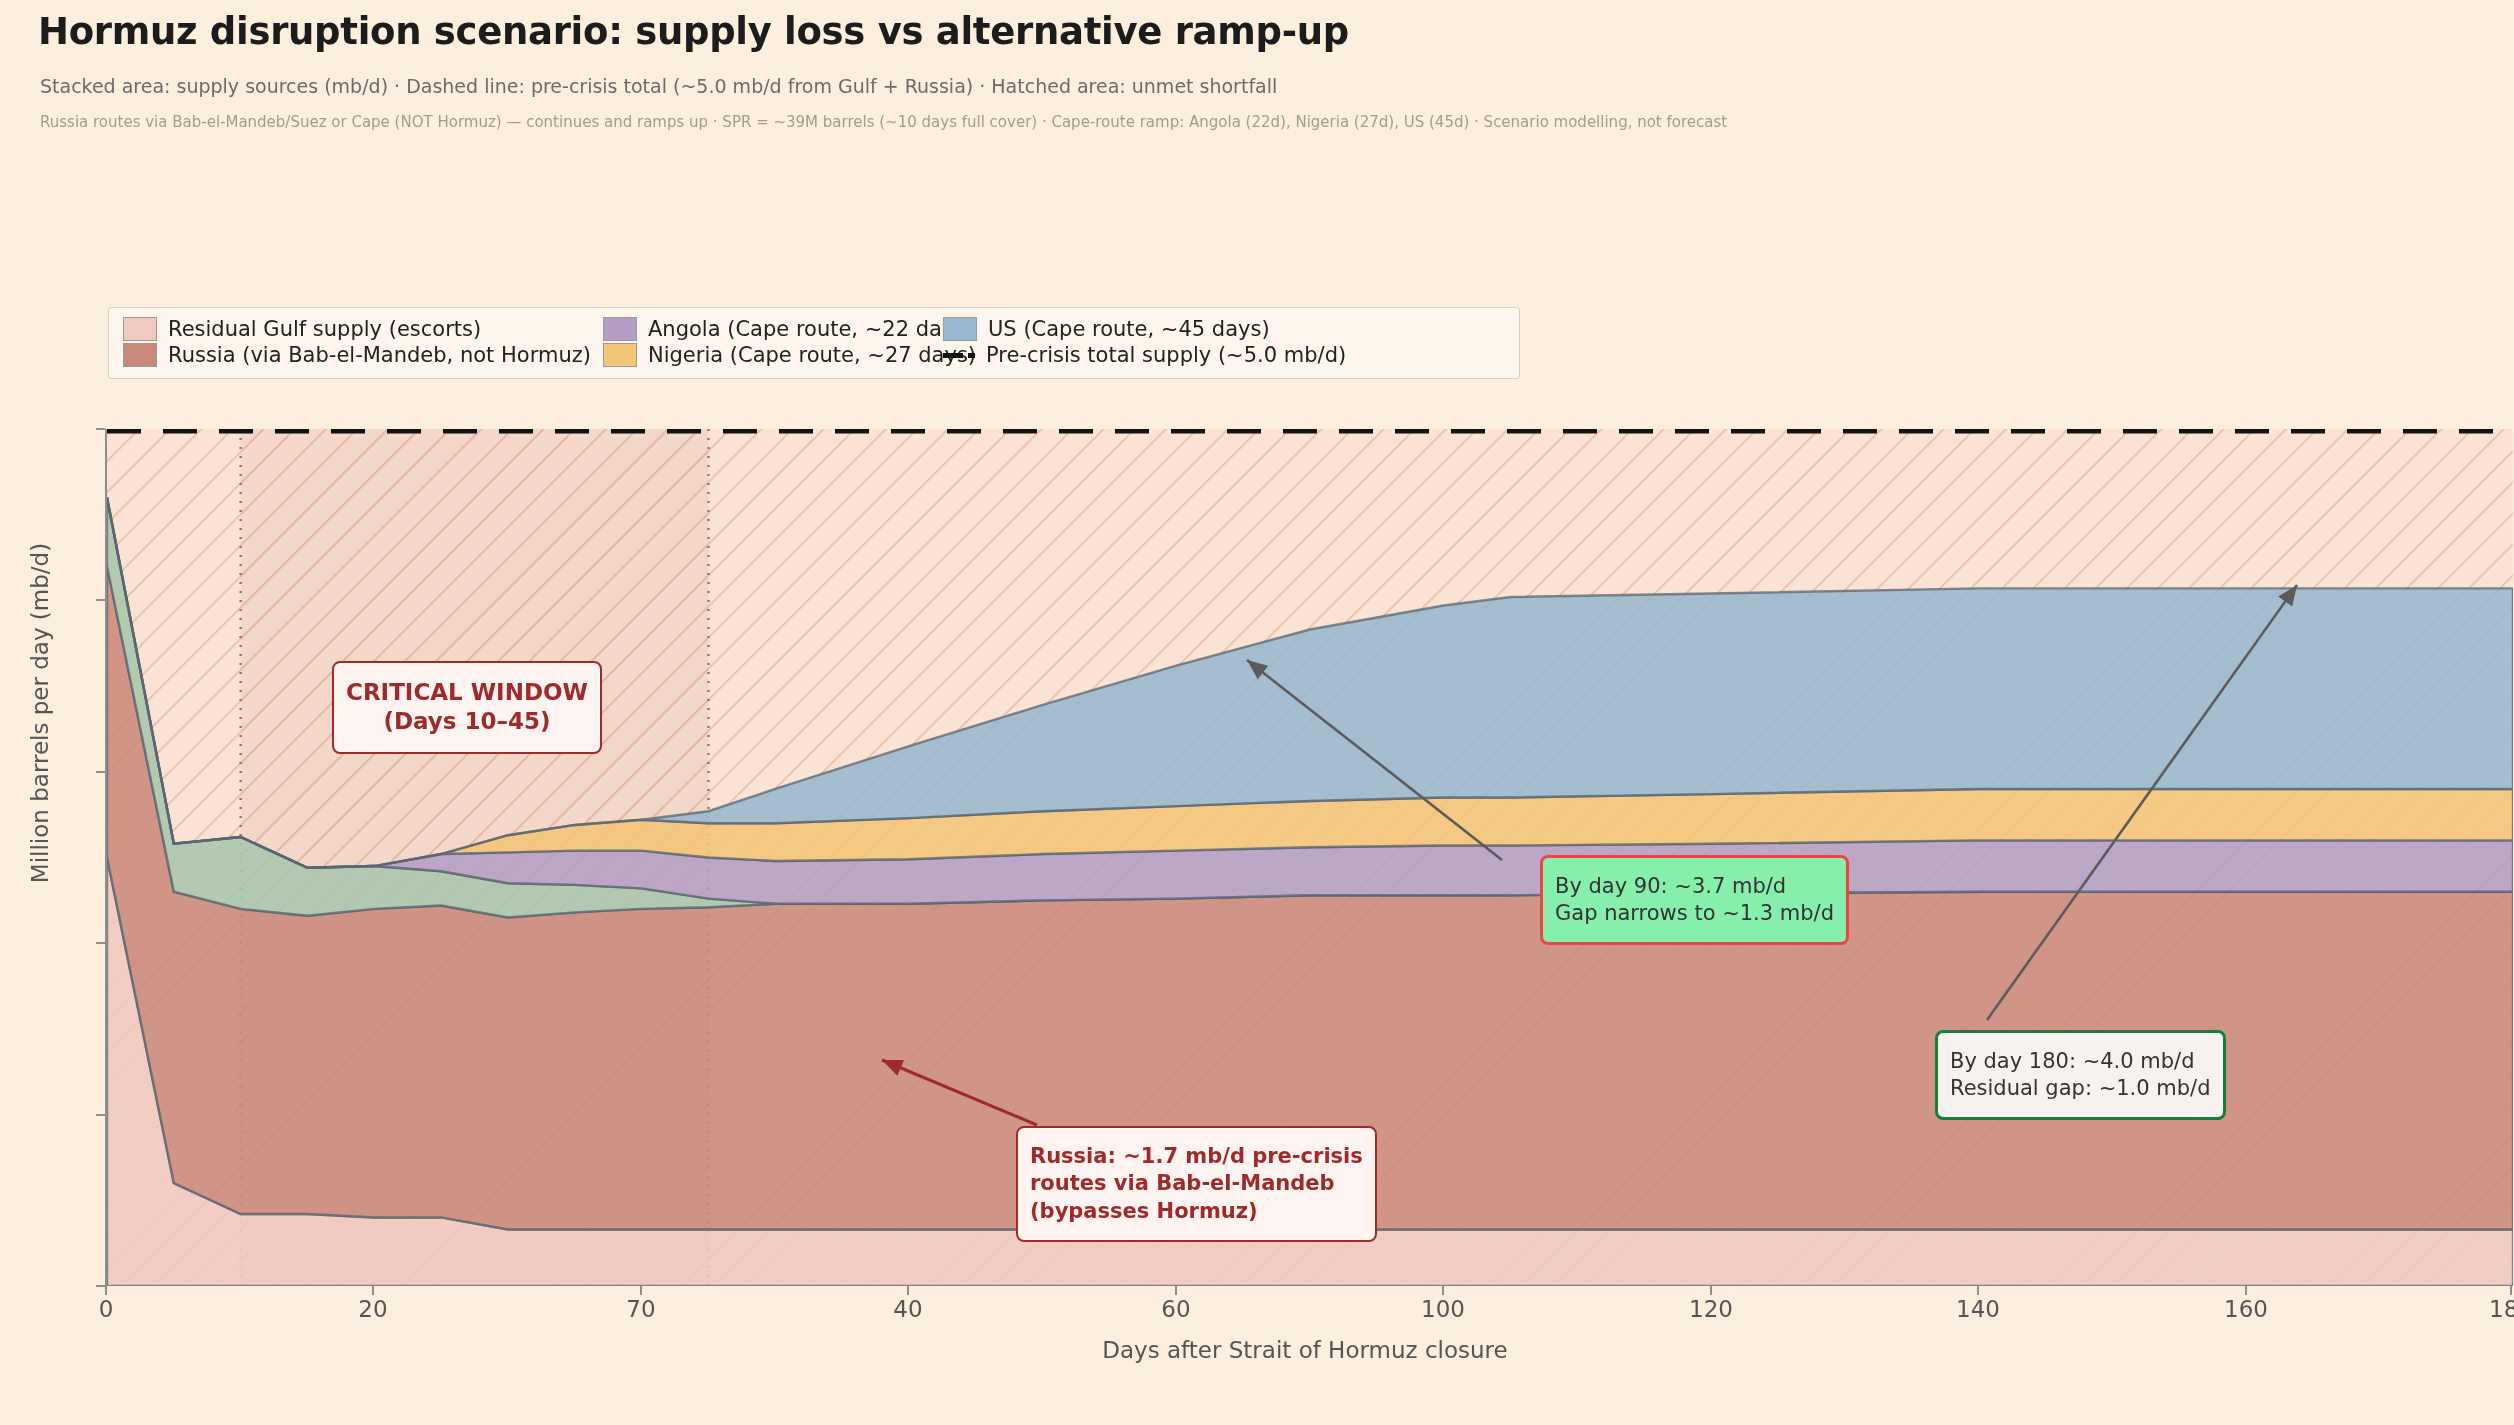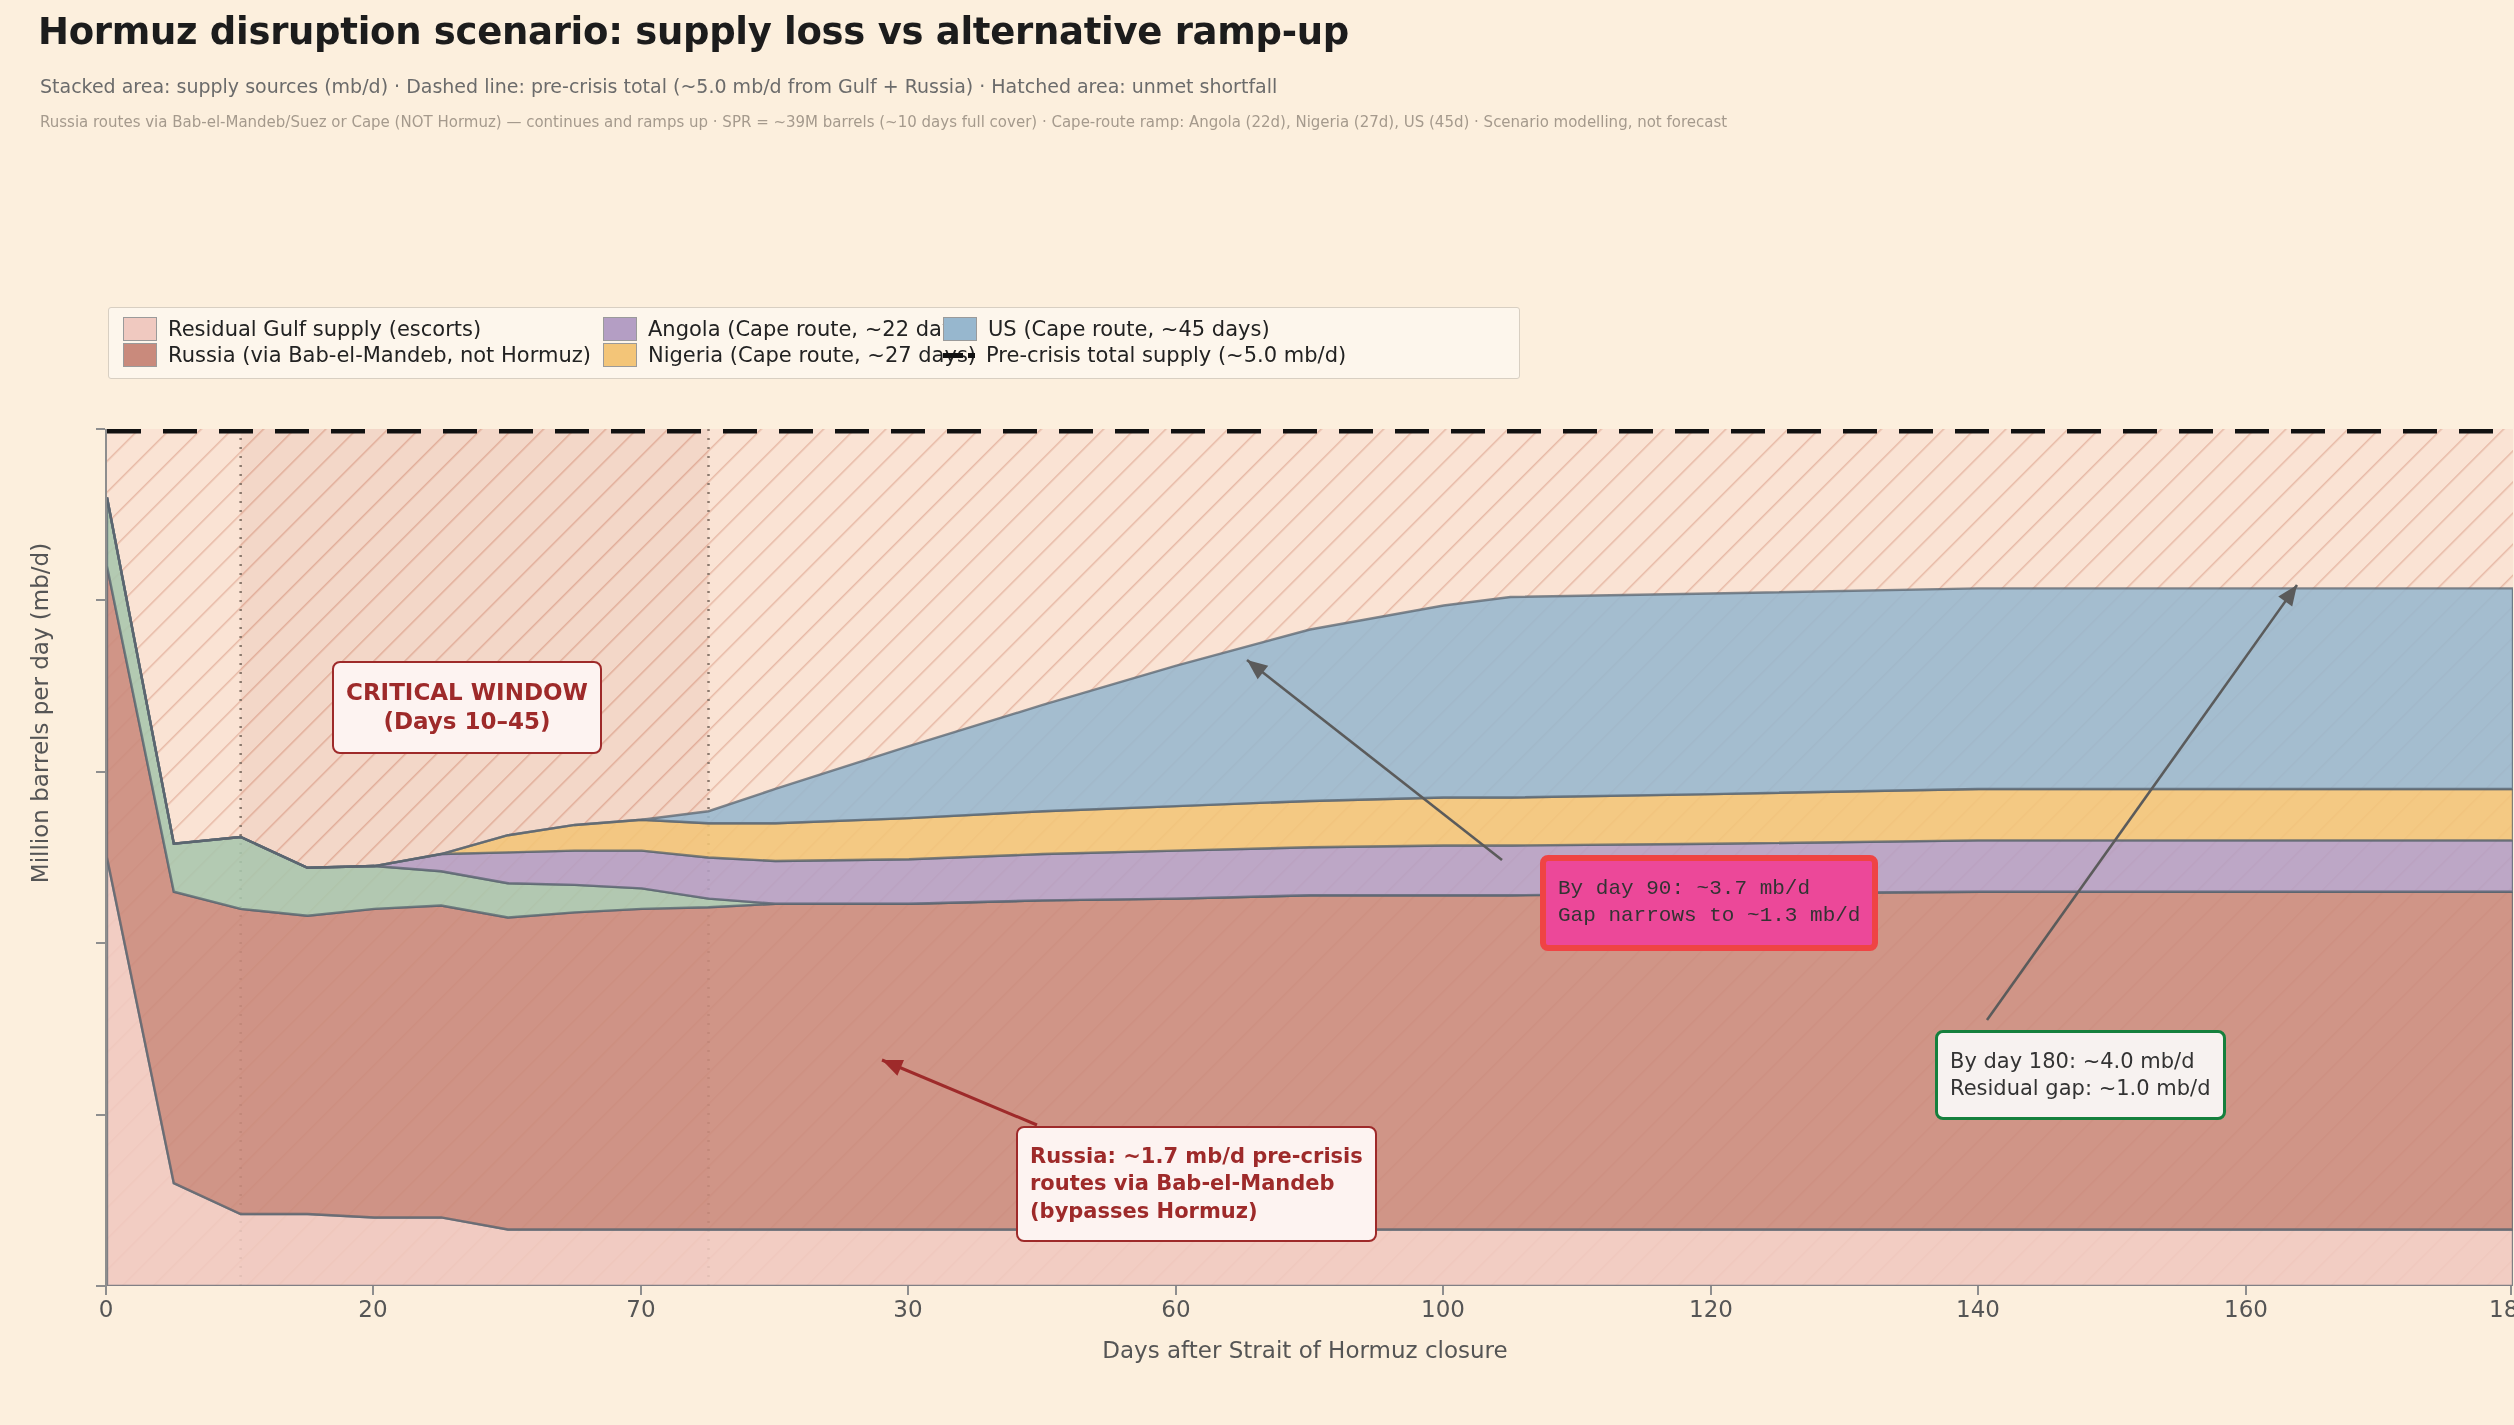--- a/index.html
+++ b/index.html
@@ -110,24 +110,23 @@
   #annot-russia{
     left:1016px;top:1126px;
     border:2px solid #9e2a2a;
     color:#9e2a2a;
     font-weight:bold;
     font-size:21px;
     line-height:1.3;
   }
   #annot-day90{
     left:1540px;top:855px;
-    border:6px solid #ef4444;
-    background:#ec4899;
+    border:3px solid #ef4444;
+    background:#86efac;
     color:#333;
-    font-family:Liberation Mono, monospace;
   }
   #annot-day180{
     left:1935px;top:1030px;
     border:3px solid #15803d;
     background:#f7f2f0;
     color:#333;
   }
 </style>
 </head>
 <body>
@@ -170,21 +169,21 @@
 <div class="ytickmark" style="left:96px;top:428px;"></div>
 <div class="ytickmark" style="left:96px;top:599px;"></div>
 <div class="ytickmark" style="left:96px;top:771px;"></div>
 <div class="ytickmark" style="left:96px;top:942px;"></div>
 <div class="ytickmark" style="left:96px;top:1114px;"></div>
 <div class="ytickmark" style="left:96px;top:1285px;"></div>
 
 <div class="xtick" style="left:106px;">0</div>
 <div class="xtick" style="left:373px;">20</div>
 <div class="xtick" style="left:641px;">70</div>
-<div class="xtick" style="left:908px;">30</div>
+<div class="xtick" style="left:908px;">40</div>
 <div class="xtick" style="left:1176px;">60</div>
 <div class="xtick" style="left:1443px;">100</div>
 <div class="xtick" style="left:1711px;">120</div>
 <div class="xtick" style="left:1978px;">140</div>
 <div class="xtick" style="left:2246px;">160</div>
 <div class="xtick" style="left:2511px;">180</div>
 <div class="xtickmark" style="left:105px;"></div>
 <div class="xtickmark" style="left:372px;"></div>
 <div class="xtickmark" style="left:640px;"></div>
 <div class="xtickmark" style="left:907px;"></div>

